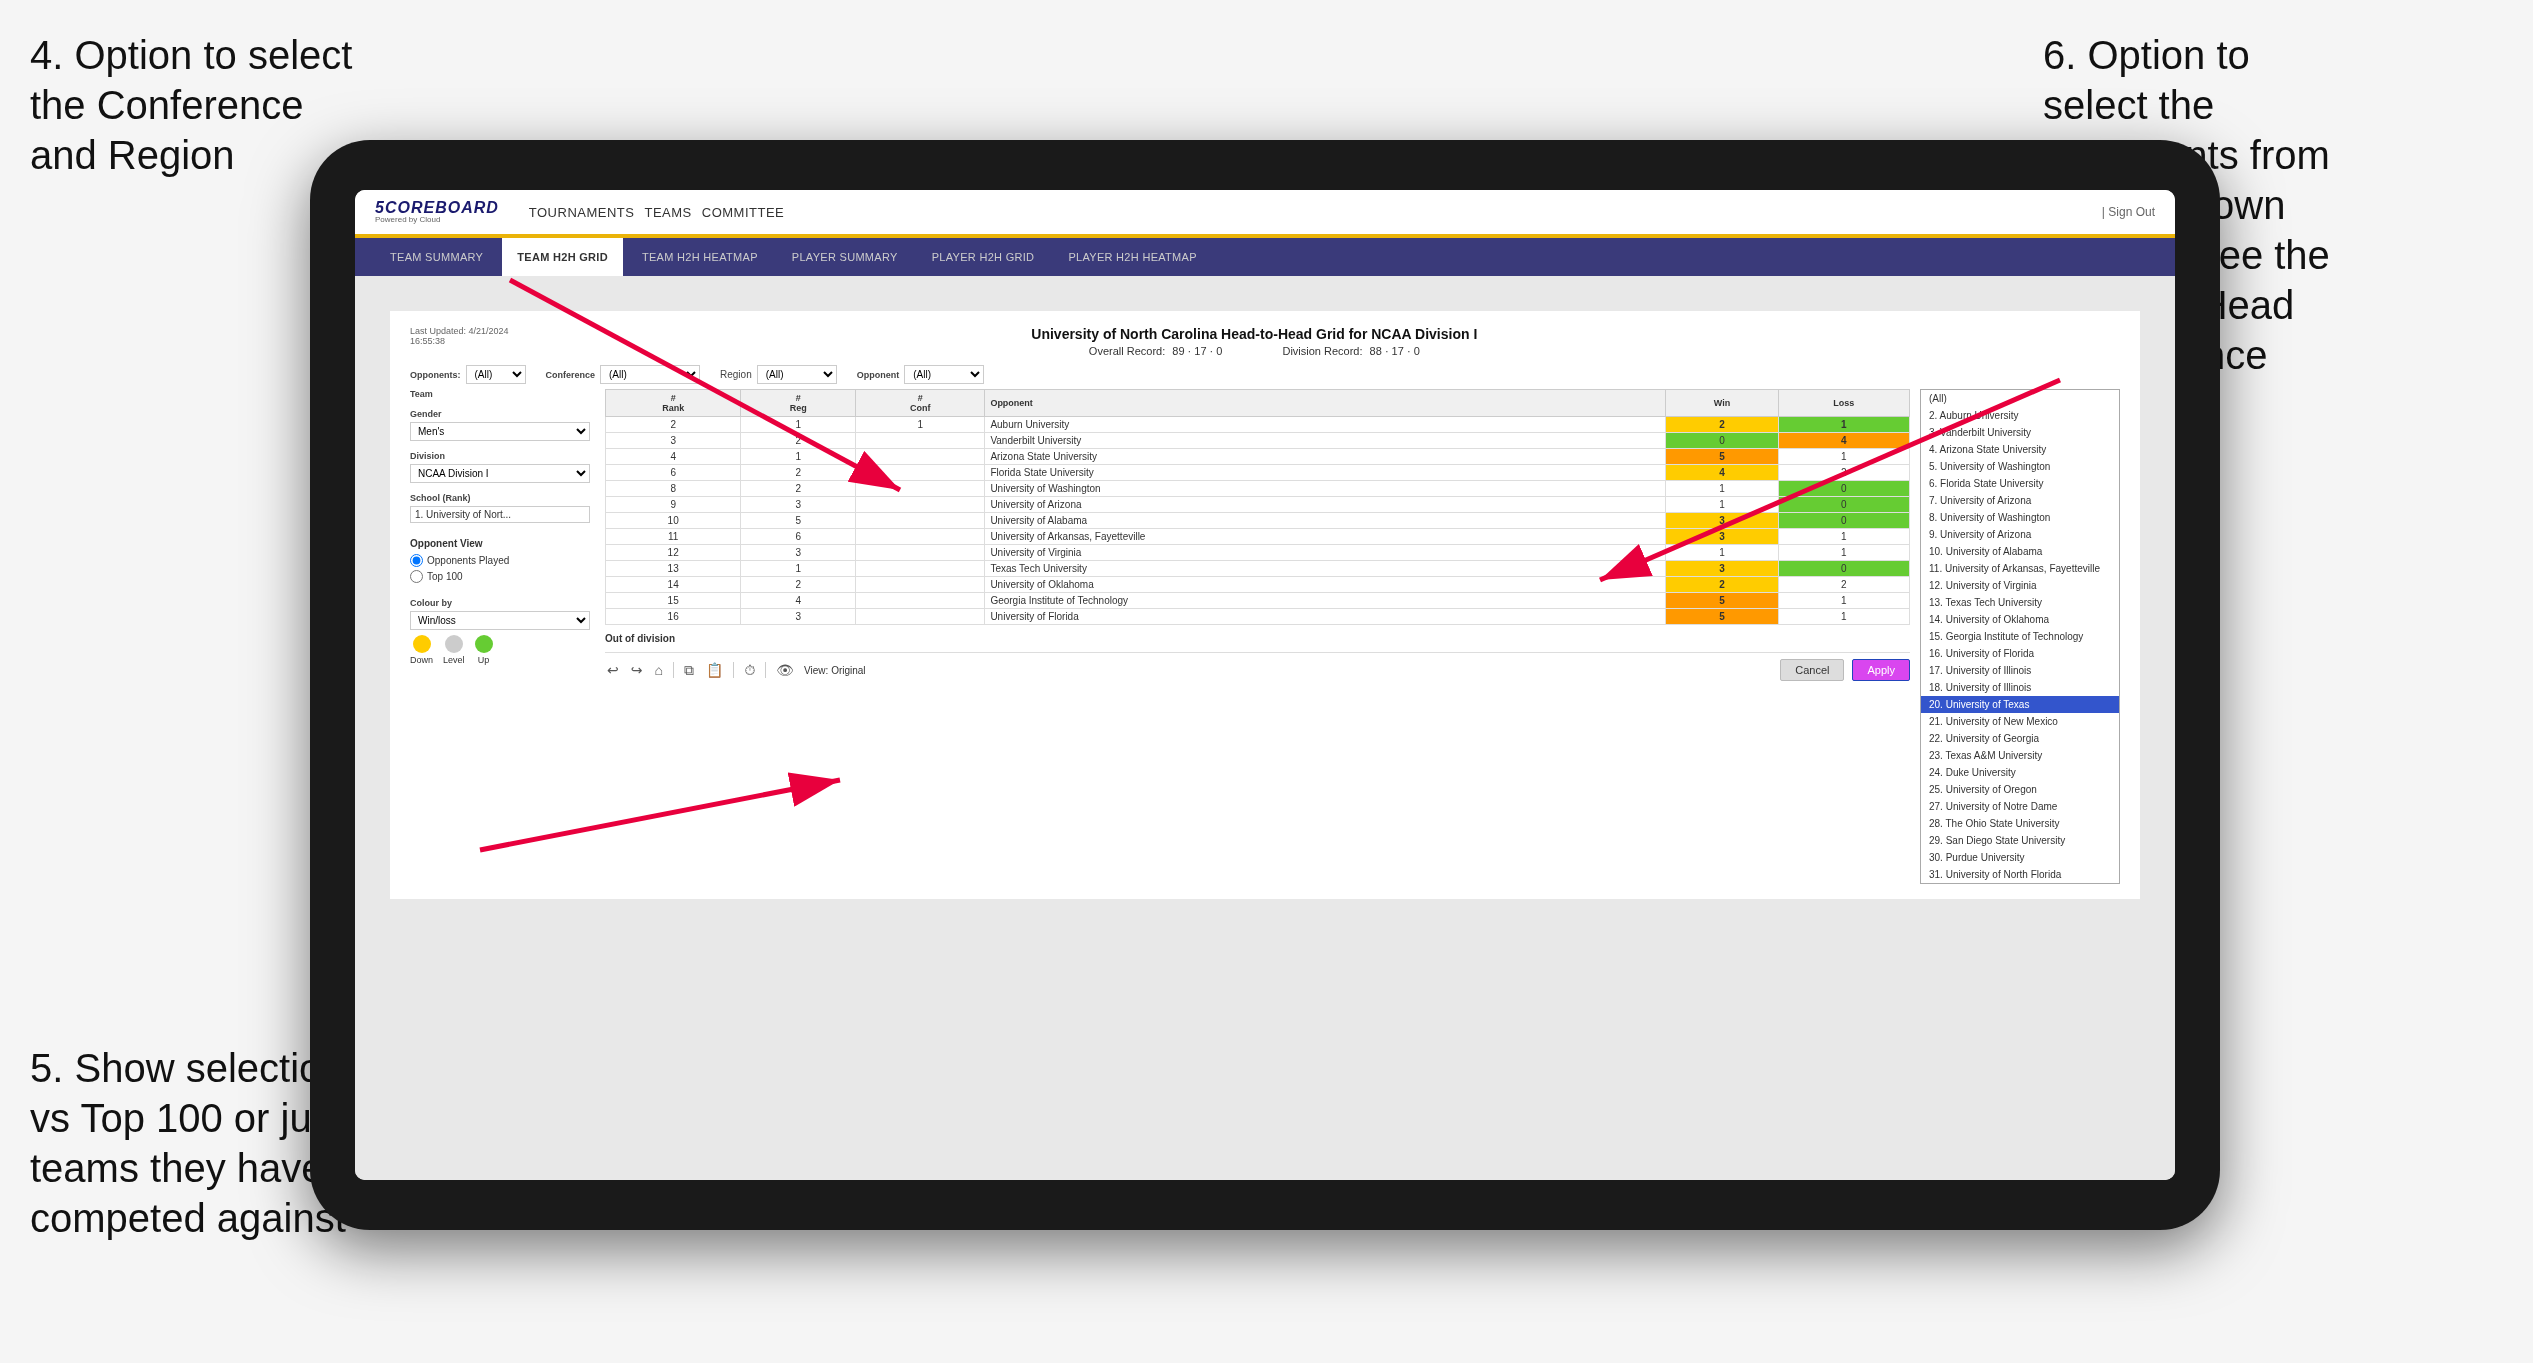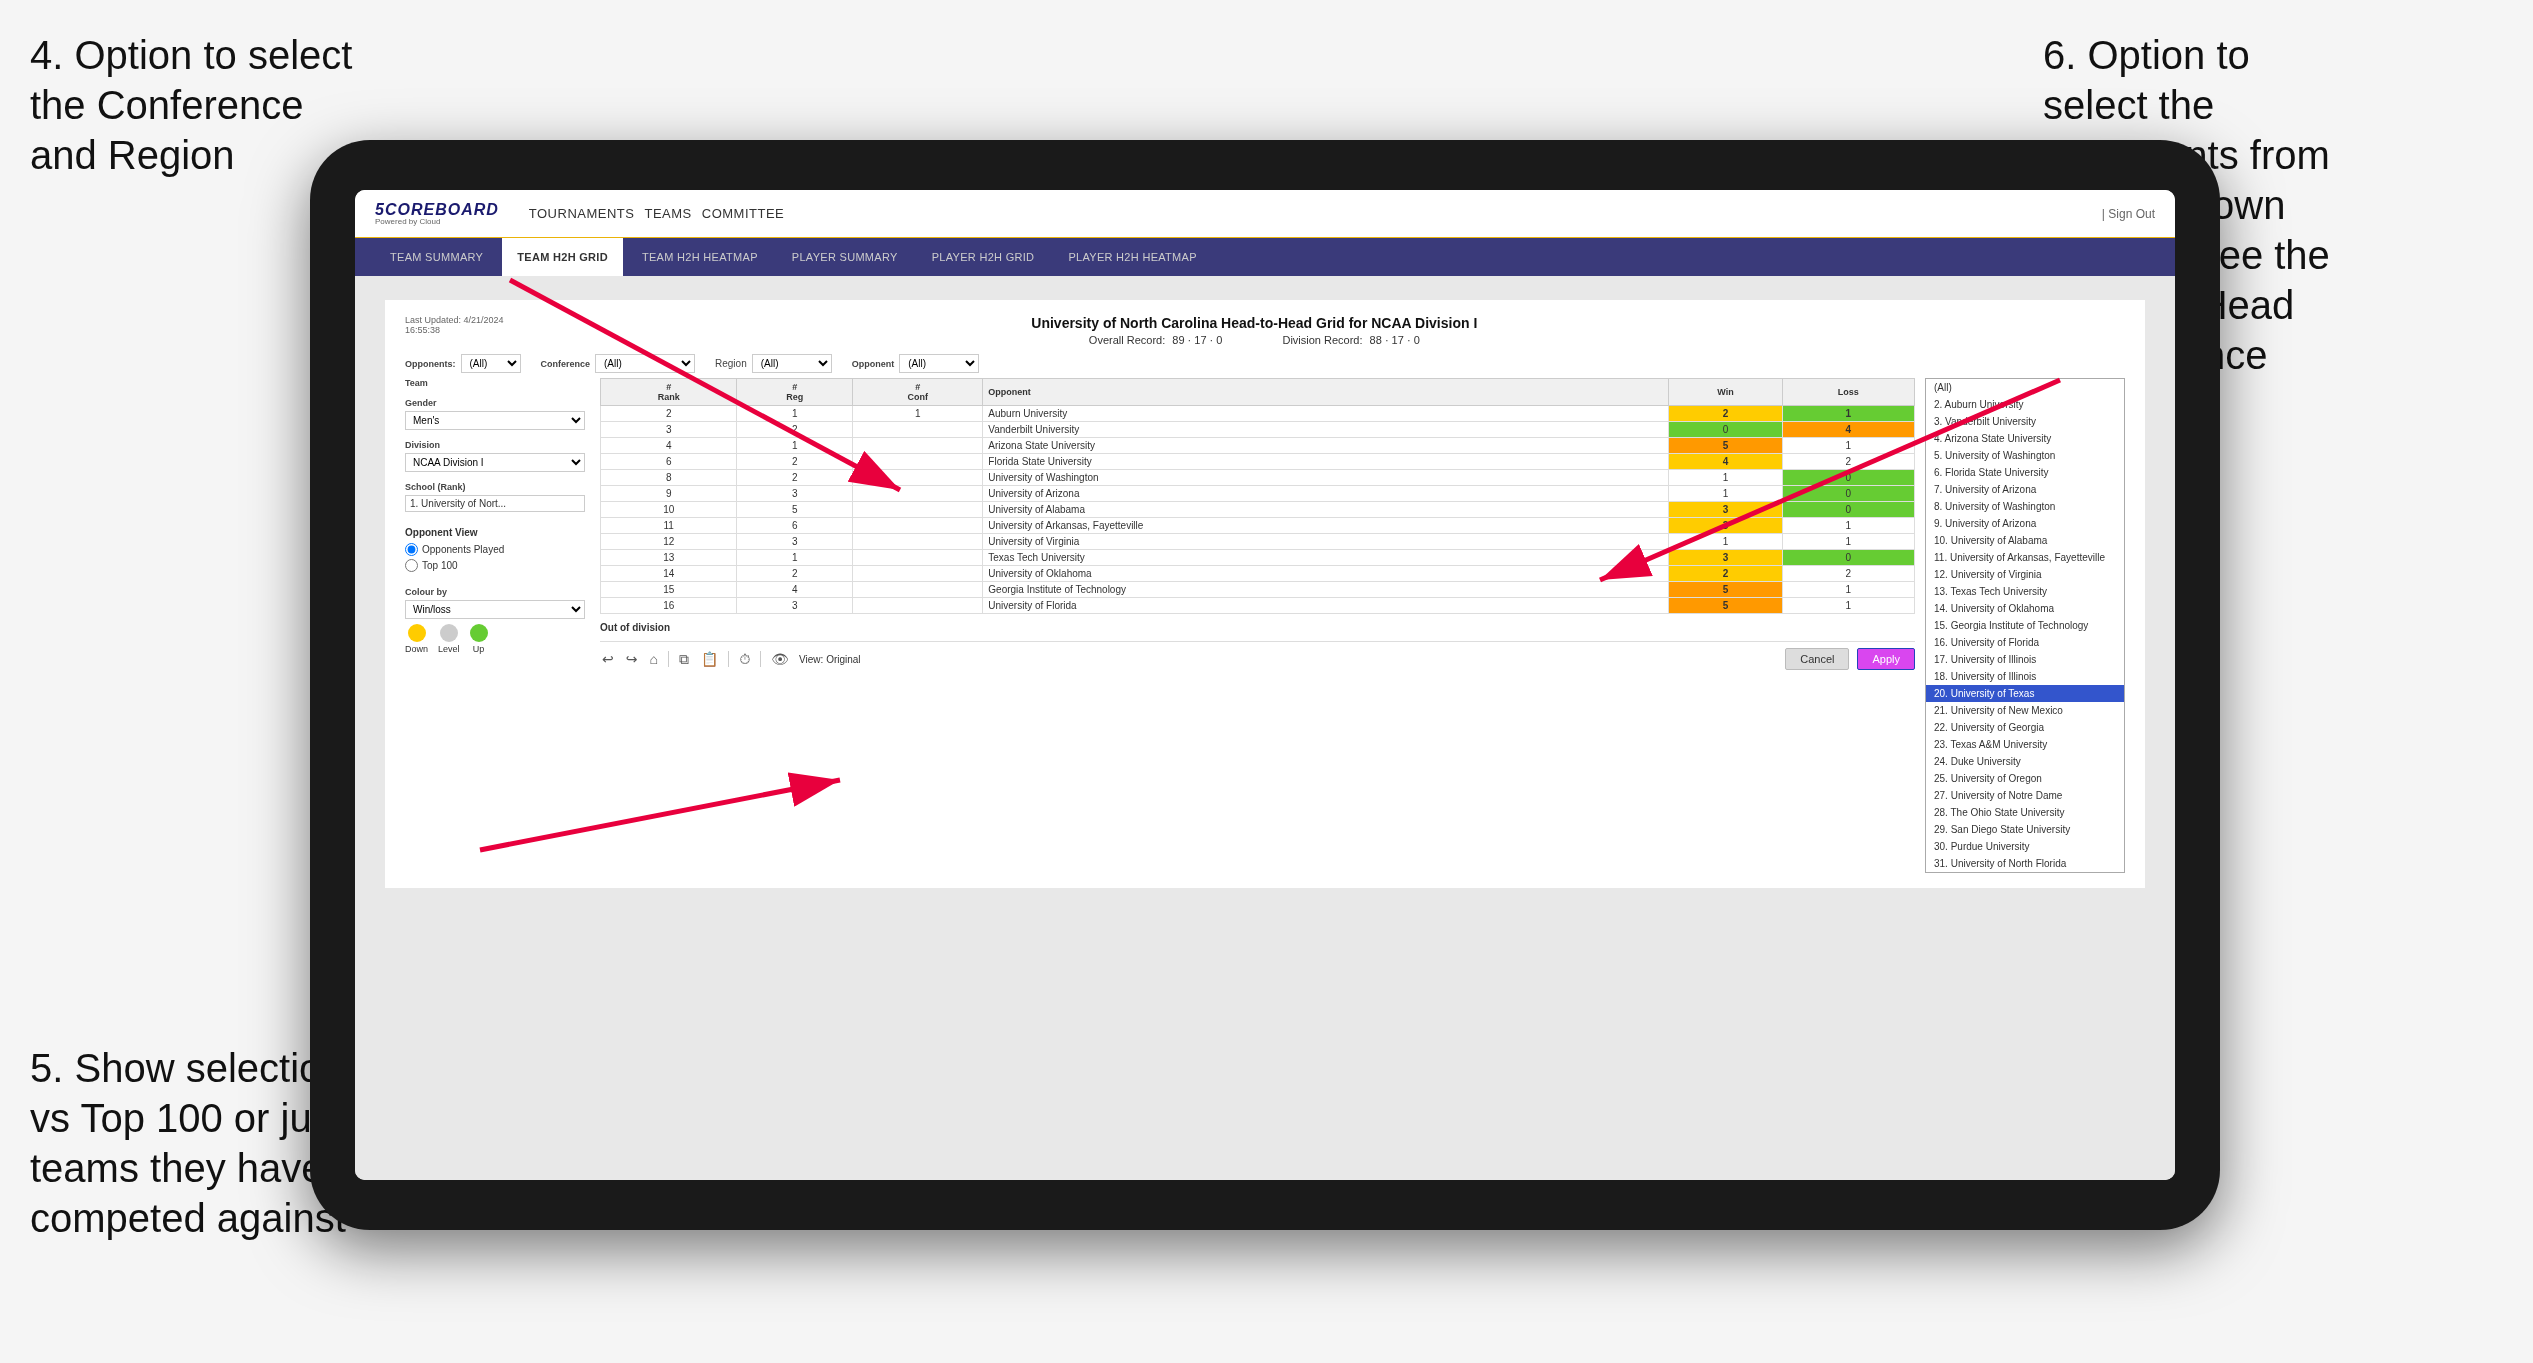--- a/index.html
+++ b/index.html
@@ -61,21 +61,21 @@
       background: #fff;
       border-radius: 10px;
       overflow: hidden;
       display: flex;
       flex-direction: column;
     }
 
     
     .nav-bar {
       background: #fff;
-      border-bottom: 1px solid #eab308;
+      border-bottom: 4px solid #eab308;
       display: flex;
       align-items: center;
       height: 48px;
       padding: 0 20px;
       gap: 30px;
     }
 
     .logo-sub {
       font-size: 8px;
       color: #666;
@@ -132,21 +132,21 @@
       font-weight: 600;
     }
 
     
     .main-content {
       flex: 1;
       background: #e8e8e8;
       display: flex;
       justify-content: center;
       align-items: flex-start;
-      padding: 24px;
+      padding: 35px;
       overflow: hidden;
     }
 
     
     .report-panel {
       background: #fff;
       width: 100%;
       max-width: 1760px;
       padding: 15px 20px;
       font-size: 11px;

